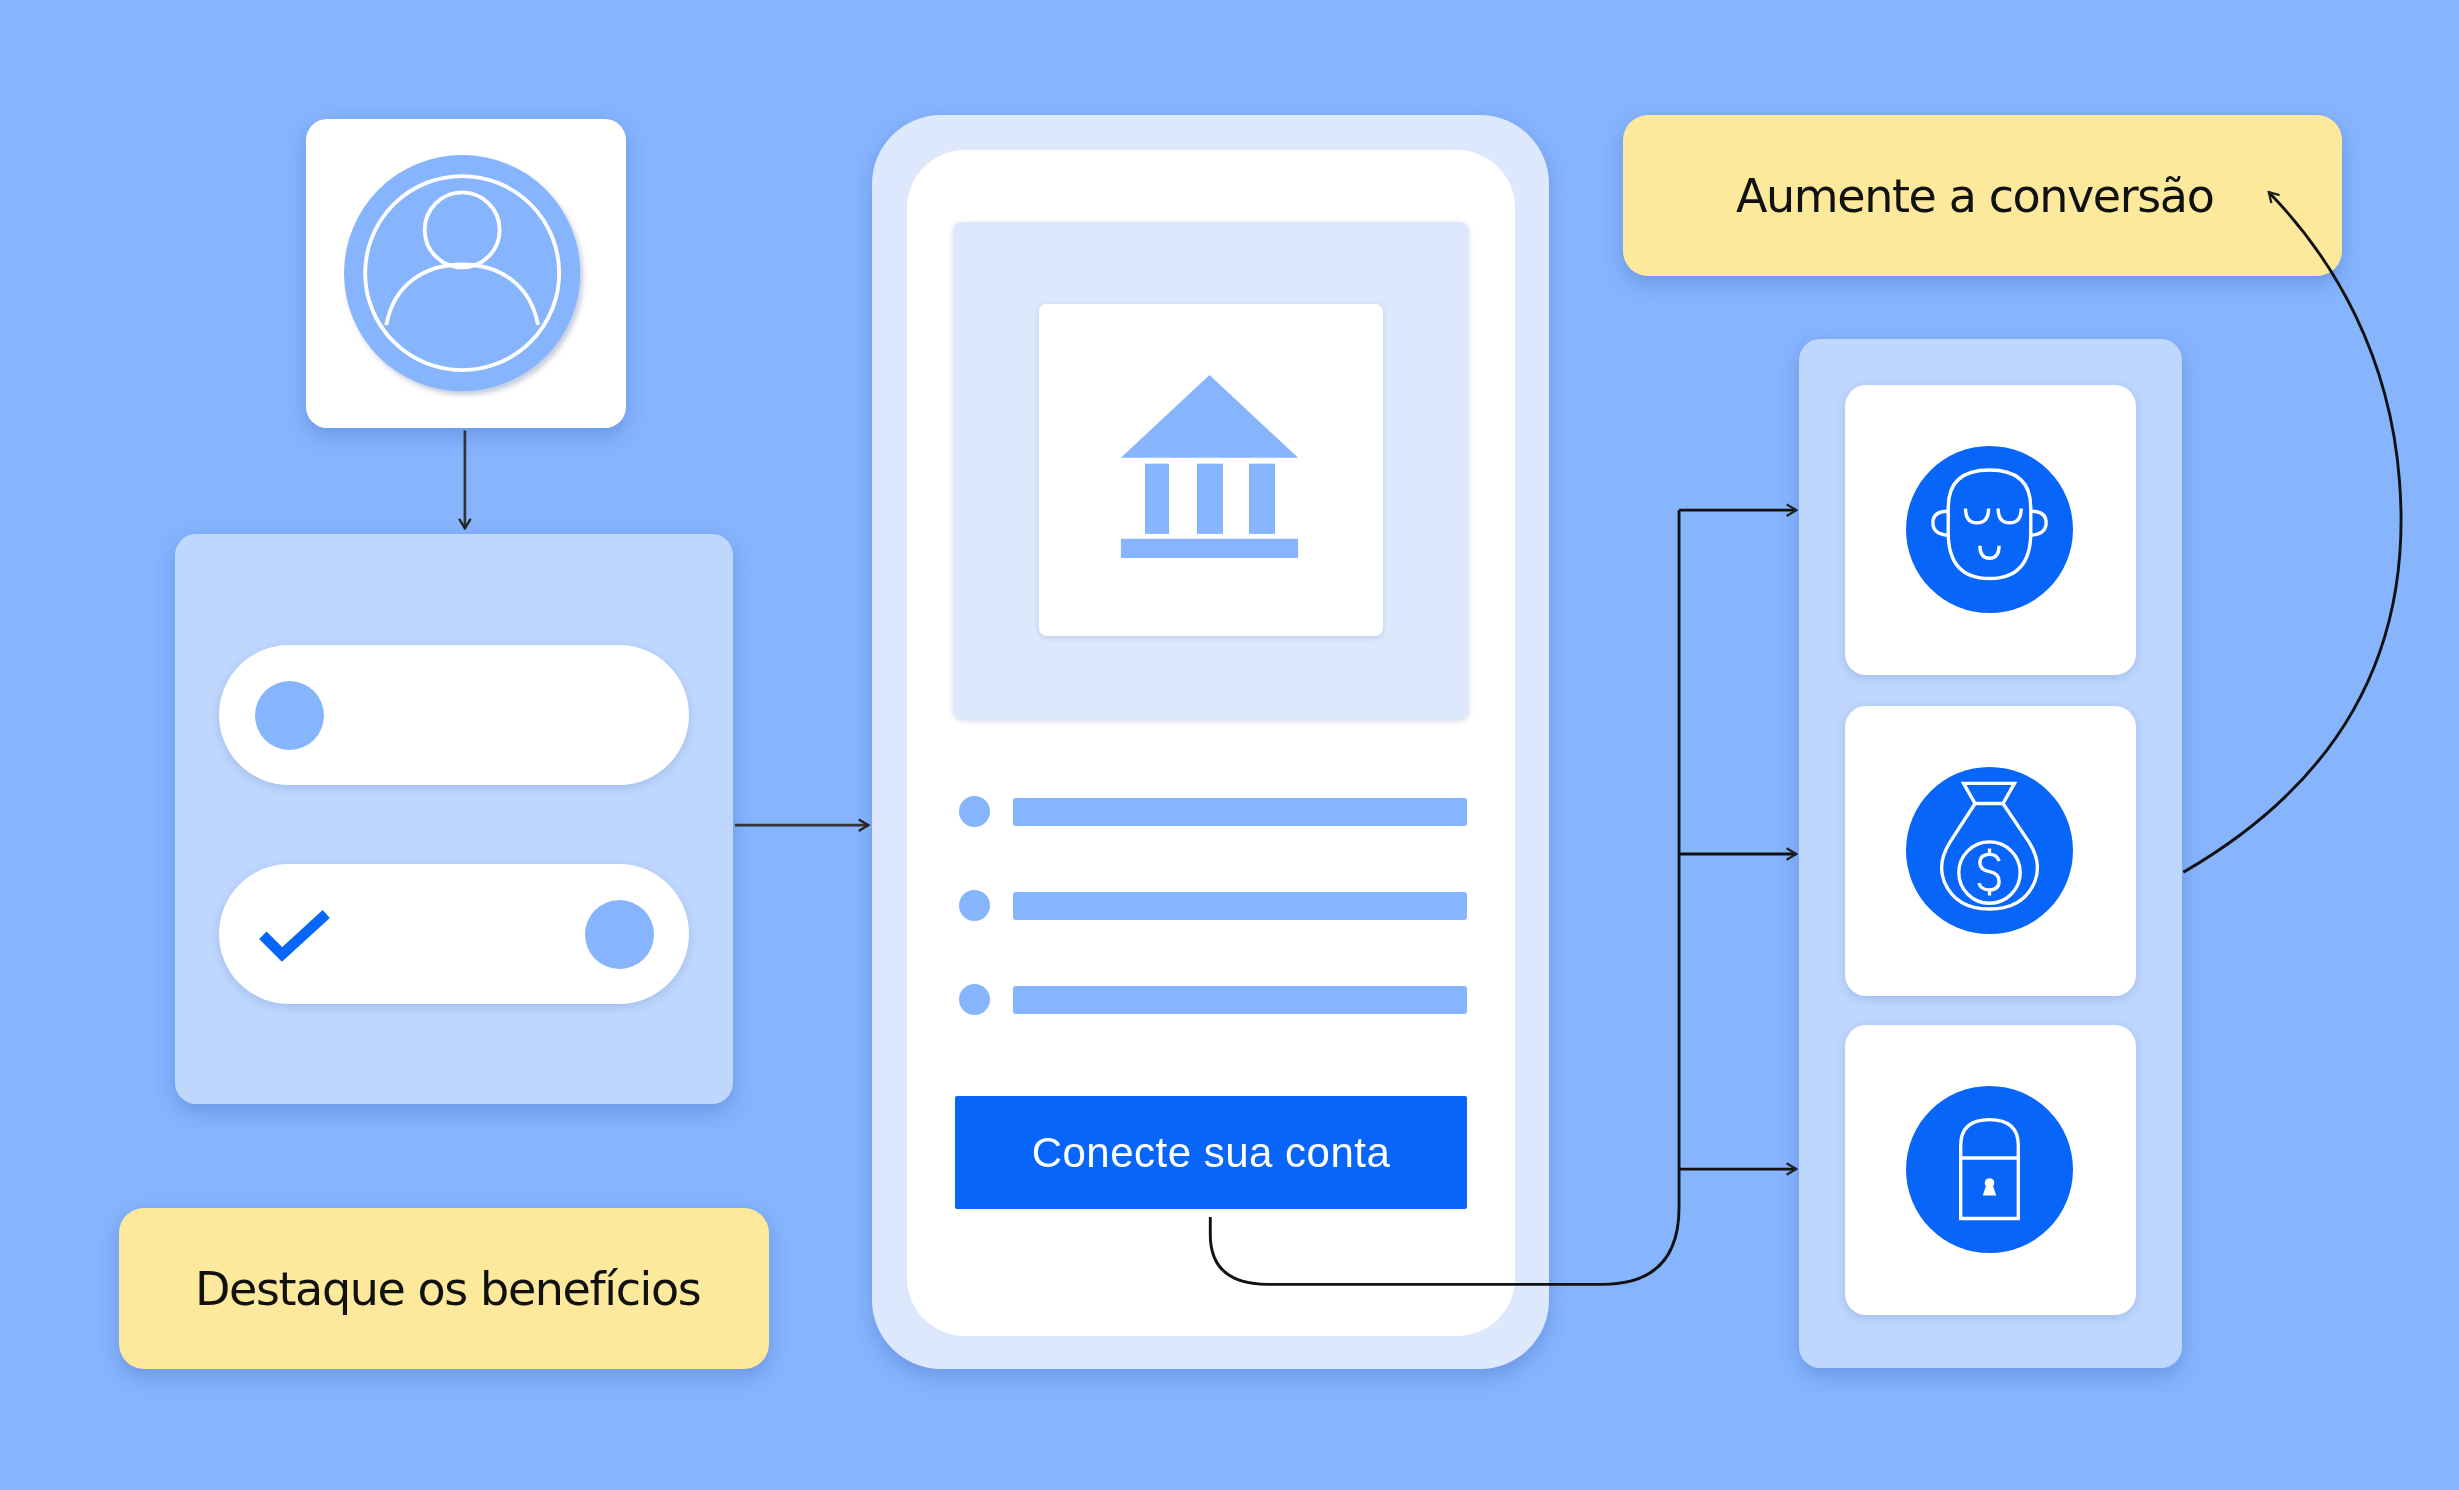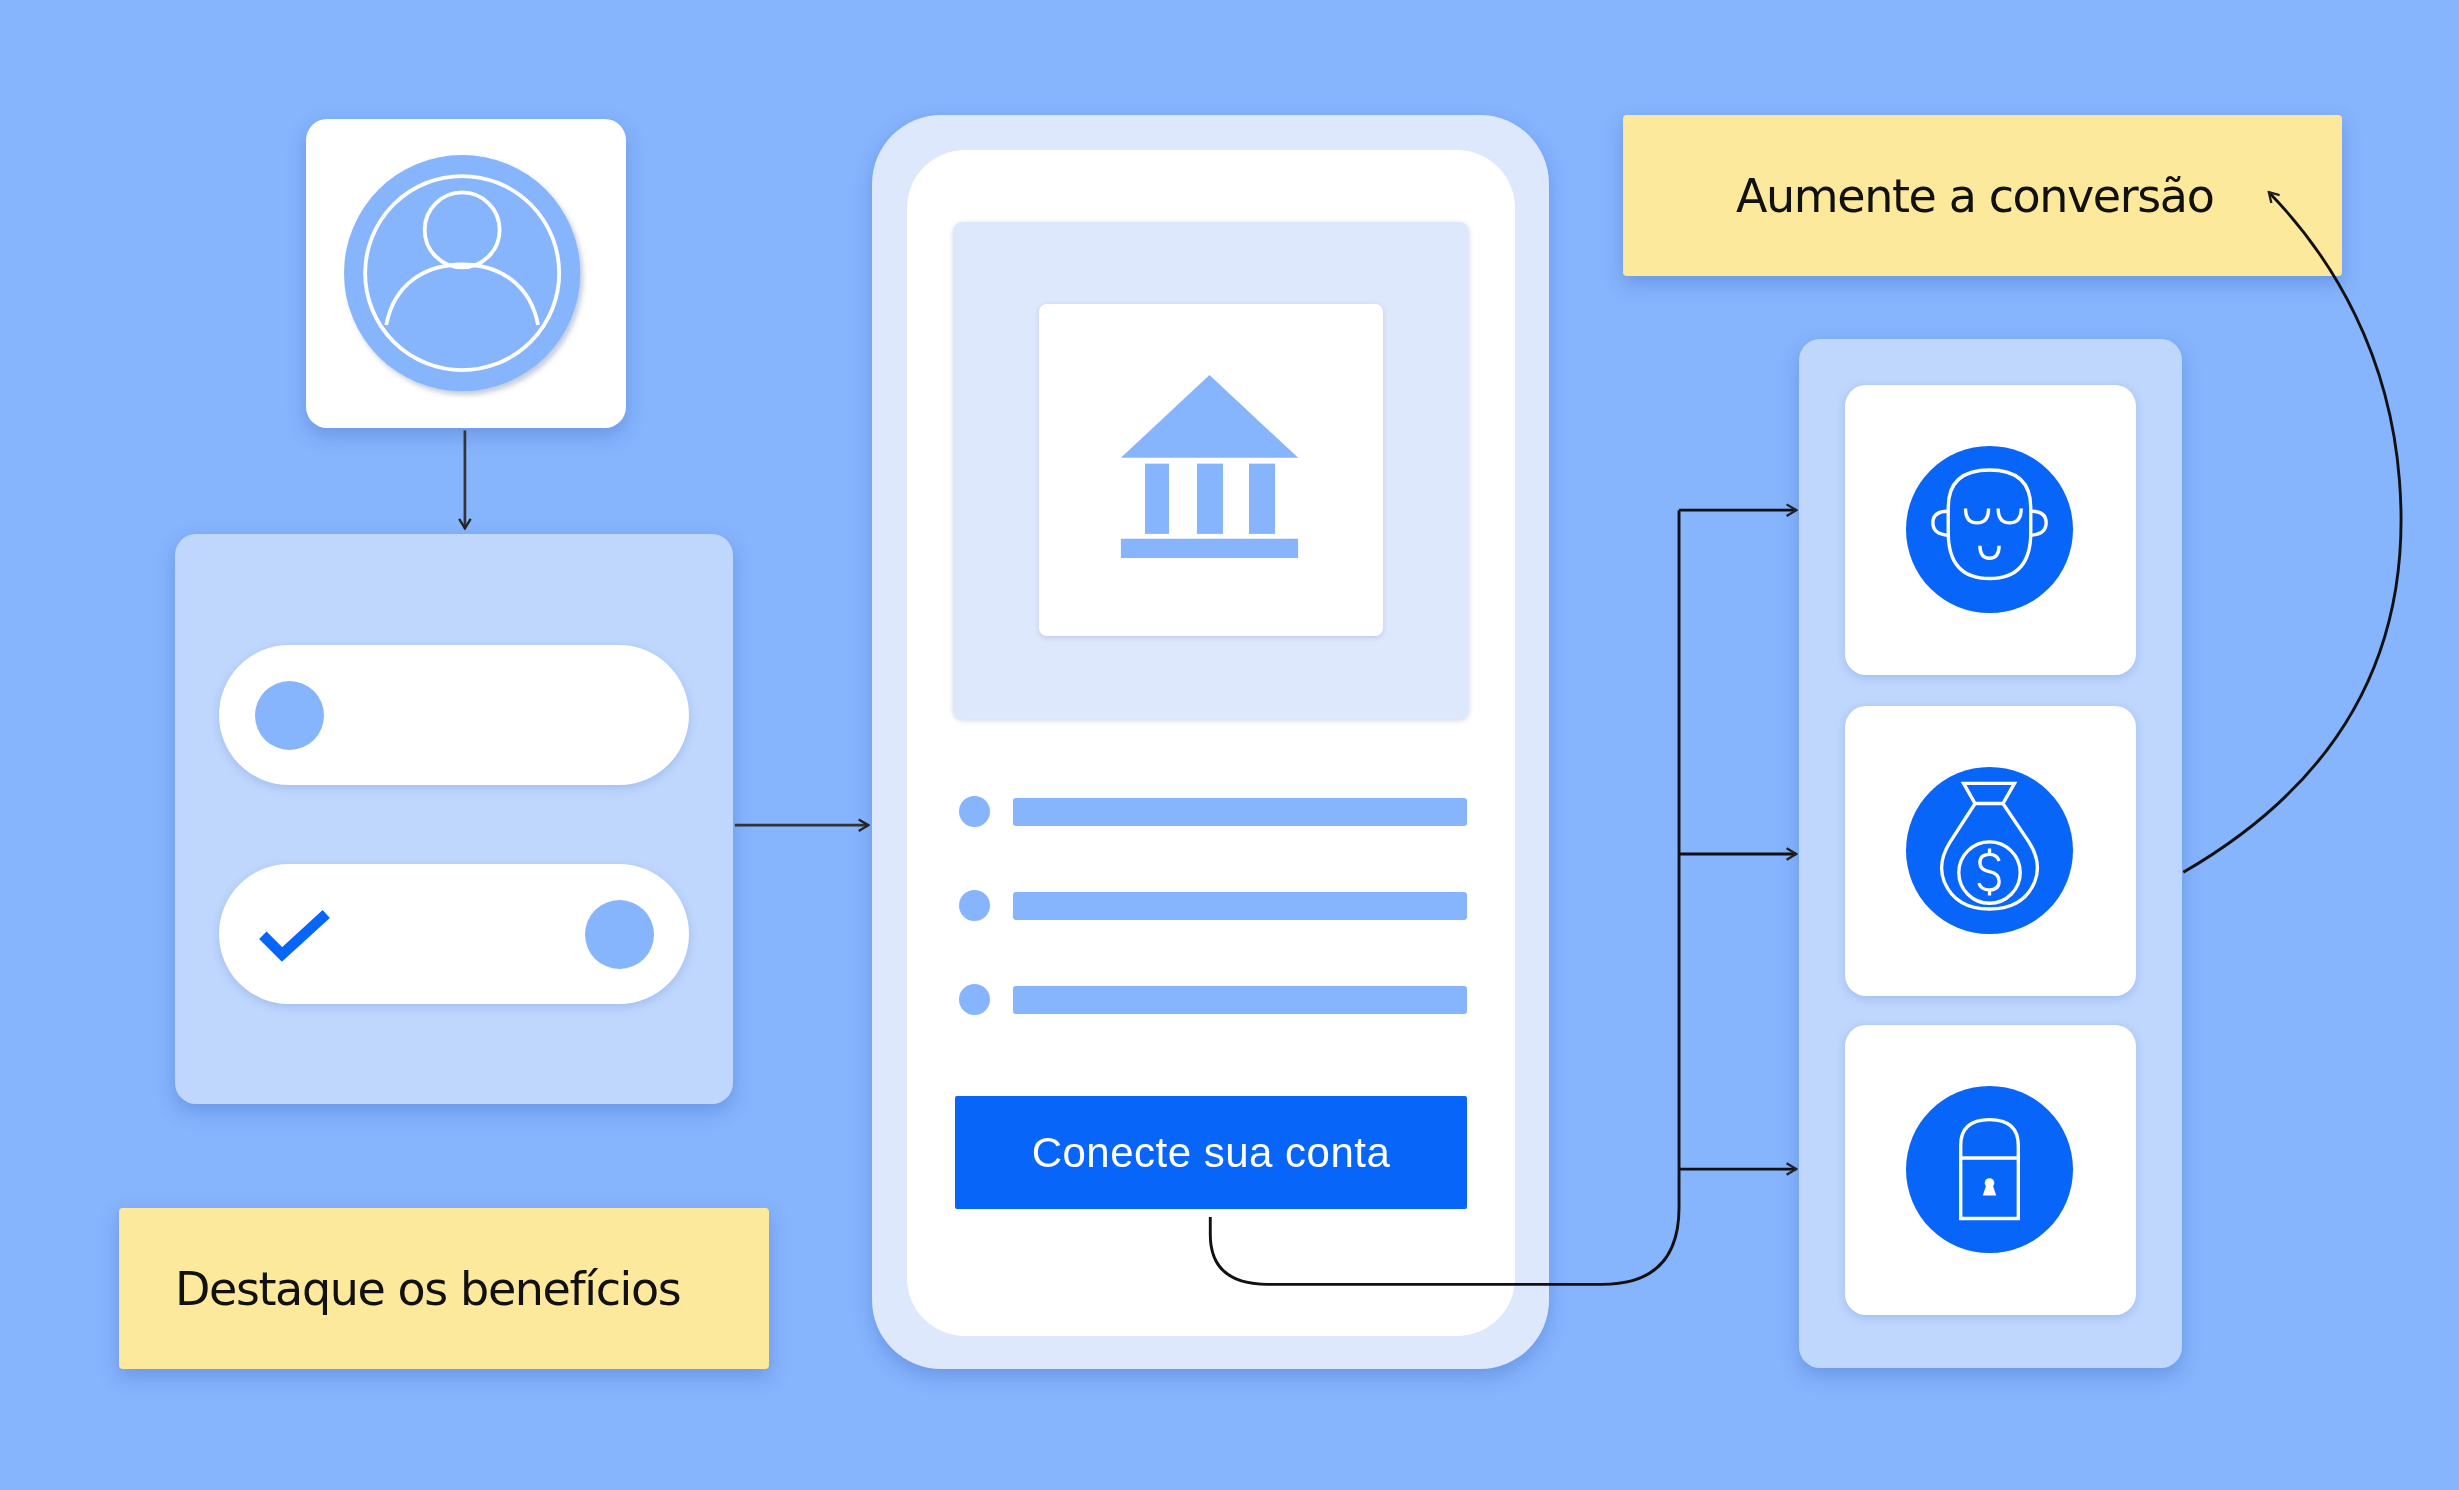--- a/index.html
+++ b/index.html
@@ -37,22 +37,22 @@
   .list-bar { position: absolute; height: 28px; left: 1013px; width: 454px; background: #86b4fd; border-radius: 2.9px; }
 
   #connect-button {
     left: 955px; top: 1096px; width: 512px; height: 113px; background: #0865f9;
     color: #ffffff; border: none; border-radius: 1.9px;
     font-family: "Liberation Sans", sans-serif; font-size: 42px; letter-spacing: 0.5px;
     display: flex; align-items: center; justify-content: center;
   }
 
   
-  .note { background: #fde99b; border-radius: 4px; display: flex; align-items: center; color: #111; font-family: "DejaVu Sans", sans-serif; font-size: 46px; letter-spacing: -1.4px; }
-  #note-benefits { left: 119px; top: 1208px; width: 650px; height: 161px; padding-left: 56px; }
+  .note { background: #fde99b; border-radius: 25px; display: flex; align-items: center; color: #111; font-family: "DejaVu Sans", sans-serif; font-size: 46px; letter-spacing: -1.4px; }
+  #note-benefits { left: 119px; top: 1208px; width: 650px; height: 161px; padding-left: 76px; }
   #note-conversion { left: 1623px; top: 115px; width: 719px; height: 161px; padding-left: 113px; }
 
   
   #benefits-panel { left: 1799px; top: 339px; width: 383px; height: 1029px; background: #bfd7fd; border-radius: 21px; }
   .benefit-card { position: absolute; left: 1845px; width: 291px; height: 290px; background: #fff; border-radius: 21px; }
   .benefit-card .circle { position: absolute; left: 61px; top: 61px; width: 167px; height: 167px; border-radius: 50%; background: #0865f9; }
   .benefit-card .circle svg { position: absolute; left: 0; top: 0; }
 
   #connectors { position: absolute; left: 0; top: 0; pointer-events: none; }
 </style>

